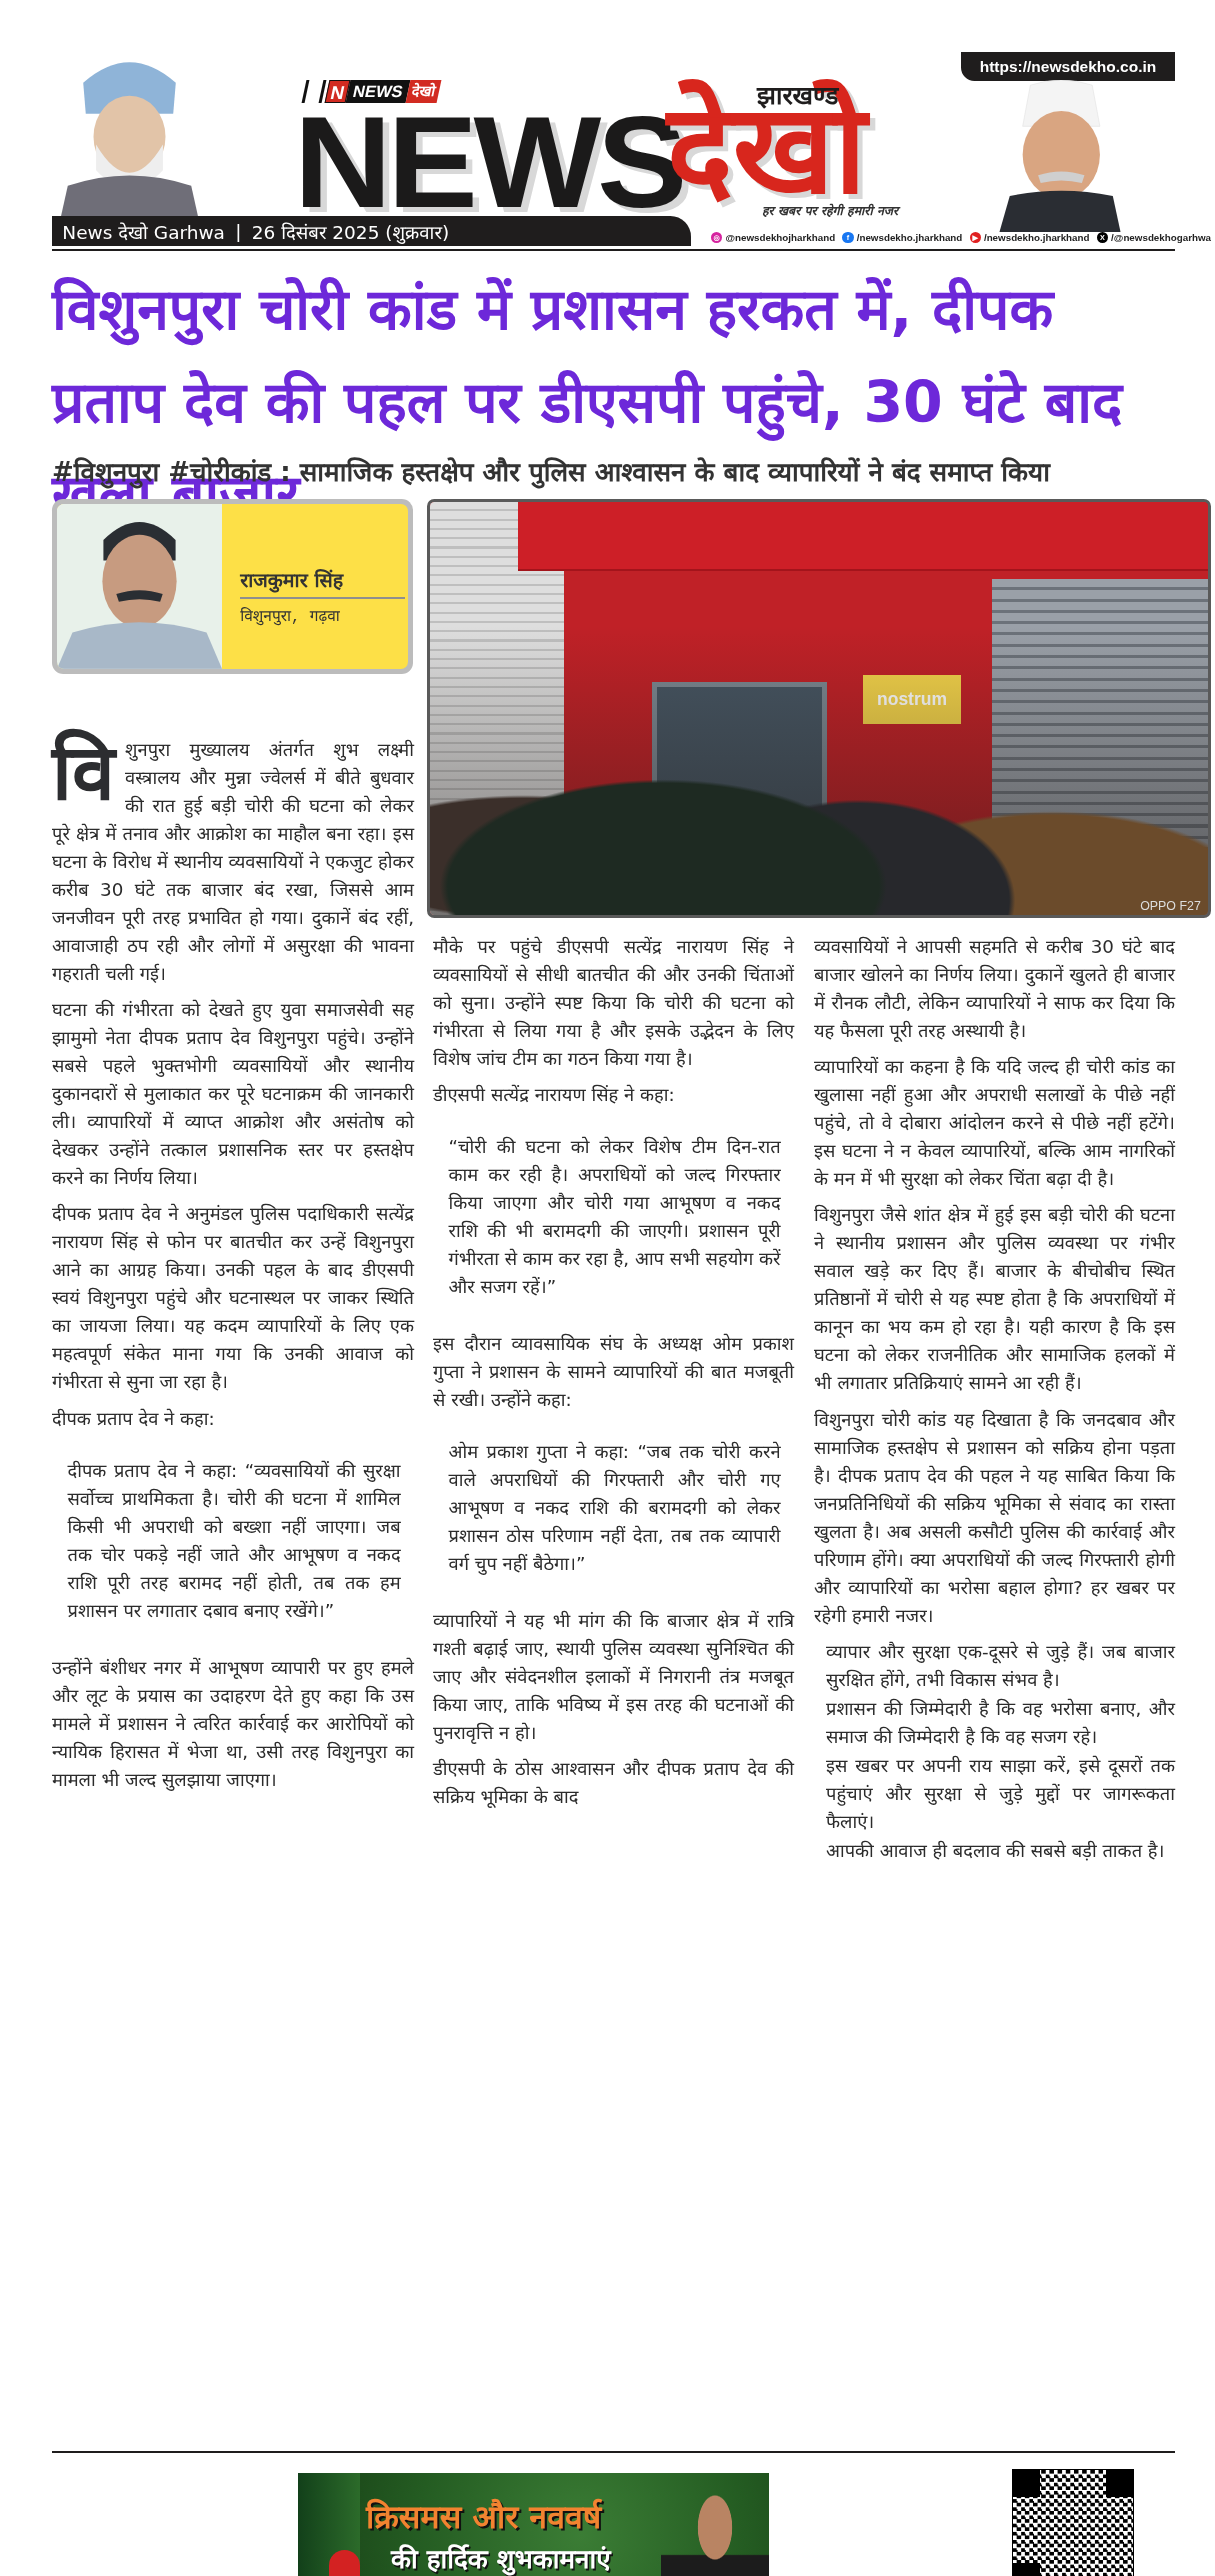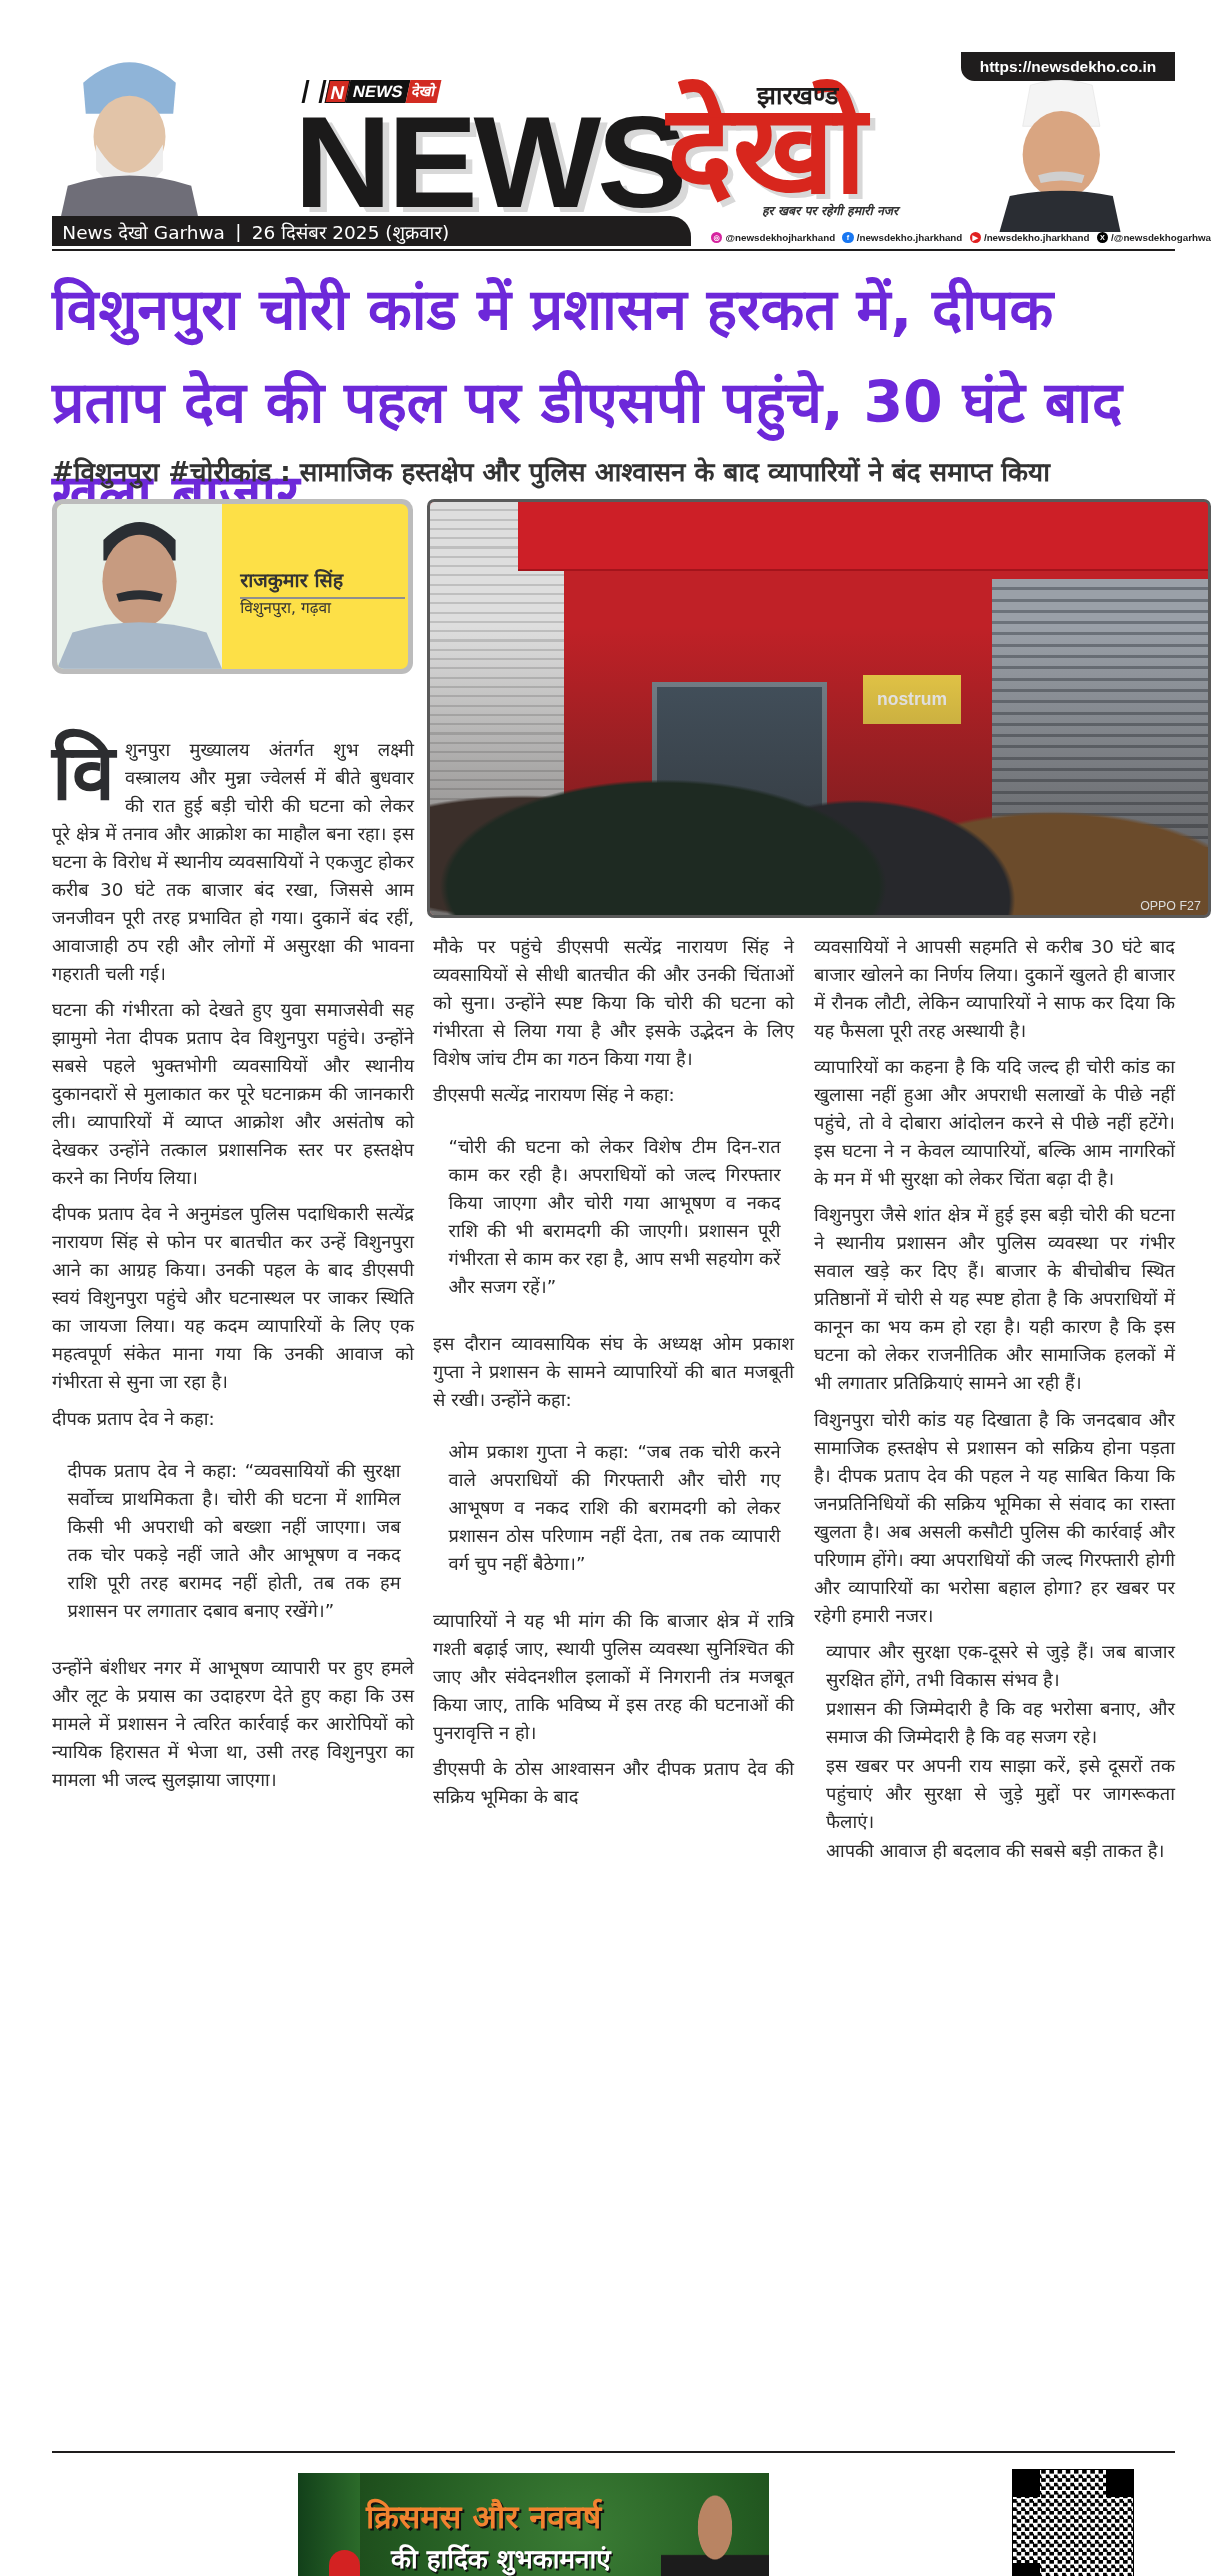--- a/index.html
+++ b/index.html
@@ -40,21 +40,21 @@
   
   .headline { left: 52px; top: 263px; width: 1123px; font-size: 57px; font-weight: bold; line-height: 93px; color: #6d28d9; }
   .subhead { left: 52px; top: 453px; width: 1123px; font-size: 26px; font-weight: bold; color: #333; white-space: nowrap; }
 
   
   .author-box { left: 52px; top: 499px; width: 361px; height: 175px; background: #bcbcbc; border-radius: 11.3px; }
   .author-inner { position: absolute; left: 5.2px; top: 5.2px; right: 5.2px; bottom: 5.2px; background: #fde047; border-radius: 7.2px; overflow: hidden; }
   .author-photo { position: absolute; left: 0; top: 0; width: 165px; height: 100%; background: linear-gradient(180deg,#eef5ef 0%,#dfe8e2 60%,#a9b9c9 100%); }
   .author-name { position: absolute; left: 183px; top: 62px; font-size: 19.6px; font-weight: bold; color: #333; }
   .author-rule { position: absolute; left: 183px; top: 93px; width: 165px; height: 2.1px; background: #8f8f8f; }
-  .author-place { position: absolute; left: 183px; top: 92px; font-size: 15.5px; color: #333; }
+  .author-place { position: absolute; left: 183px; top: 100px; font-size: 15.5px; color: #333; font-family: Liberation Mono, monospace; }
 
   
   .news-photo { left: 427px; top: 499px; width: 784px; height: 419px; border-radius: 7.2px; border: 3.1px solid #5a5a5a;
                 box-sizing: border-box; overflow: hidden; background: #c02127; }
   .news-photo .shutter-l { position:absolute; left:0; top:0; width:134px; height:100%;
                 background: repeating-linear-gradient(180deg,#dedede 0 7.2px,#bfbfbf 7.2px 9.3px); }
   .news-photo .shutter-r { position:absolute; right:0; top:77px; width:216px; height:100%;
                 background: repeating-linear-gradient(180deg,#9aa0a8 0 8.2px,#6c727a 8.2px 11.3px); }
   .news-photo .awning { position:absolute; left:88px; top:0; right:0; height:67px; background:#cd1f27; border-bottom: 2.1px solid #a3141b; }
   .news-photo .door { position:absolute; left:222px; top:180px; width:165px; height:237px; background:#465562; border: 5.2px solid #7b8791; }

